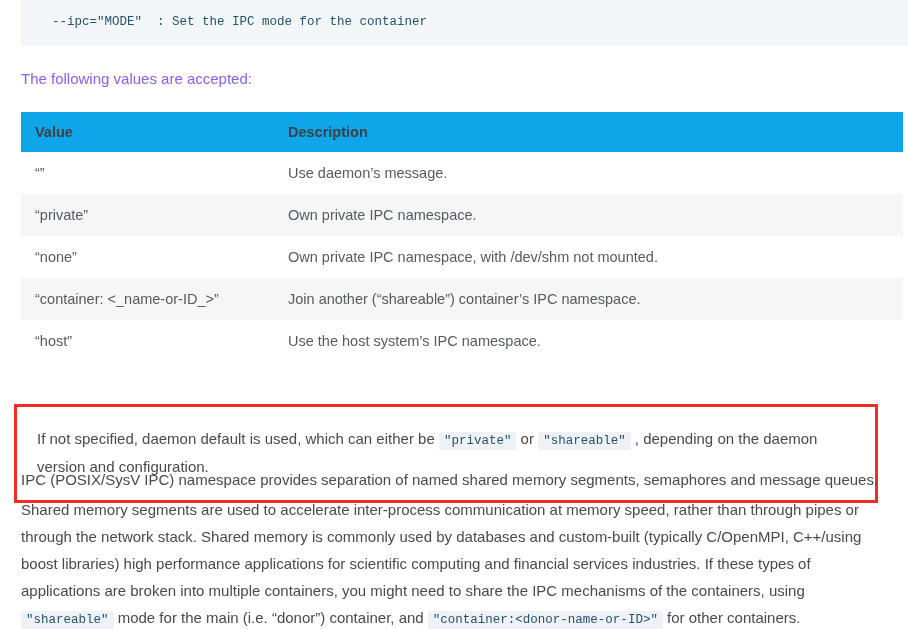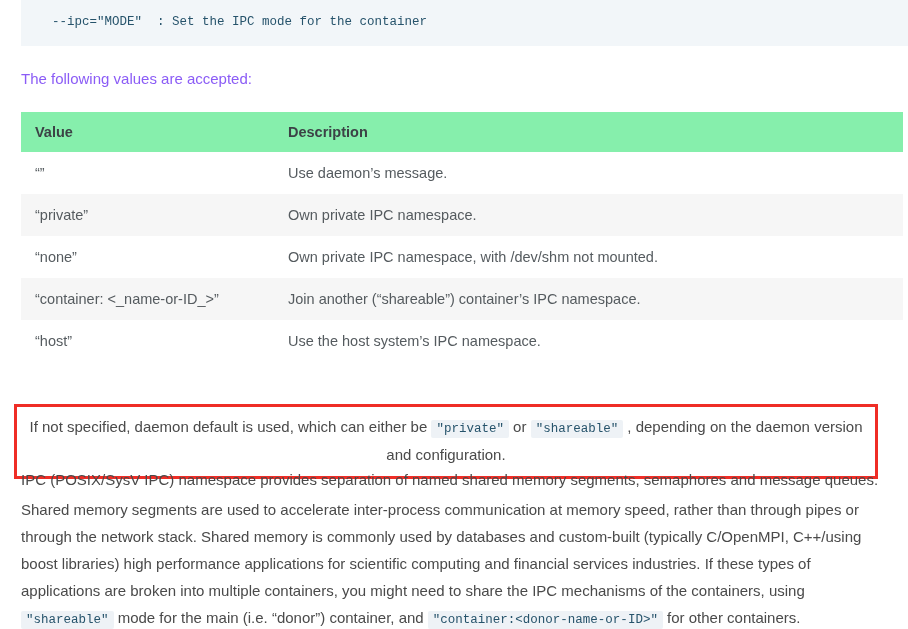--- a/index.html
+++ b/index.html
@@ -58,21 +58,21 @@
     top: 112px;
     width: 882px;
   }
   table.values {
     border-collapse: collapse;
     width: 882px;
     table-layout: fixed;
     font-size: 14.5px;
   }
   table.values th {
-    background: #86efac;
+    background: #0ea5e9;
     color: #3c4246;
     text-align: left;
     font-weight: bold;
     font-size: 14.5px;
     padding: 12px 12px 12px 14px;
     border: none;
   }
   table.values td {
     padding: 13px 12px 13px 14px;
     color: #555b5f;
@@ -92,25 +92,24 @@
   .note-box {
     position: absolute;
     left: 14px;
     top: 404px;
     width: 864px;
     box-sizing: border-box;
     border: 3px solid #ef2d26;
     padding: 7px 8px 8px 8px;
   }
   .note-box p {
-    margin: 0;
+    margin: 12px;
     font-size: 15px;
     line-height: 26px;
     color: #4a4a4a;
-    text-align: center;
   }
 
   
   .para {
     position: absolute;
     left: 21px;
     font-size: 15px;
     line-height: 27px;
     color: #4a4a4a;
     margin: 0;

